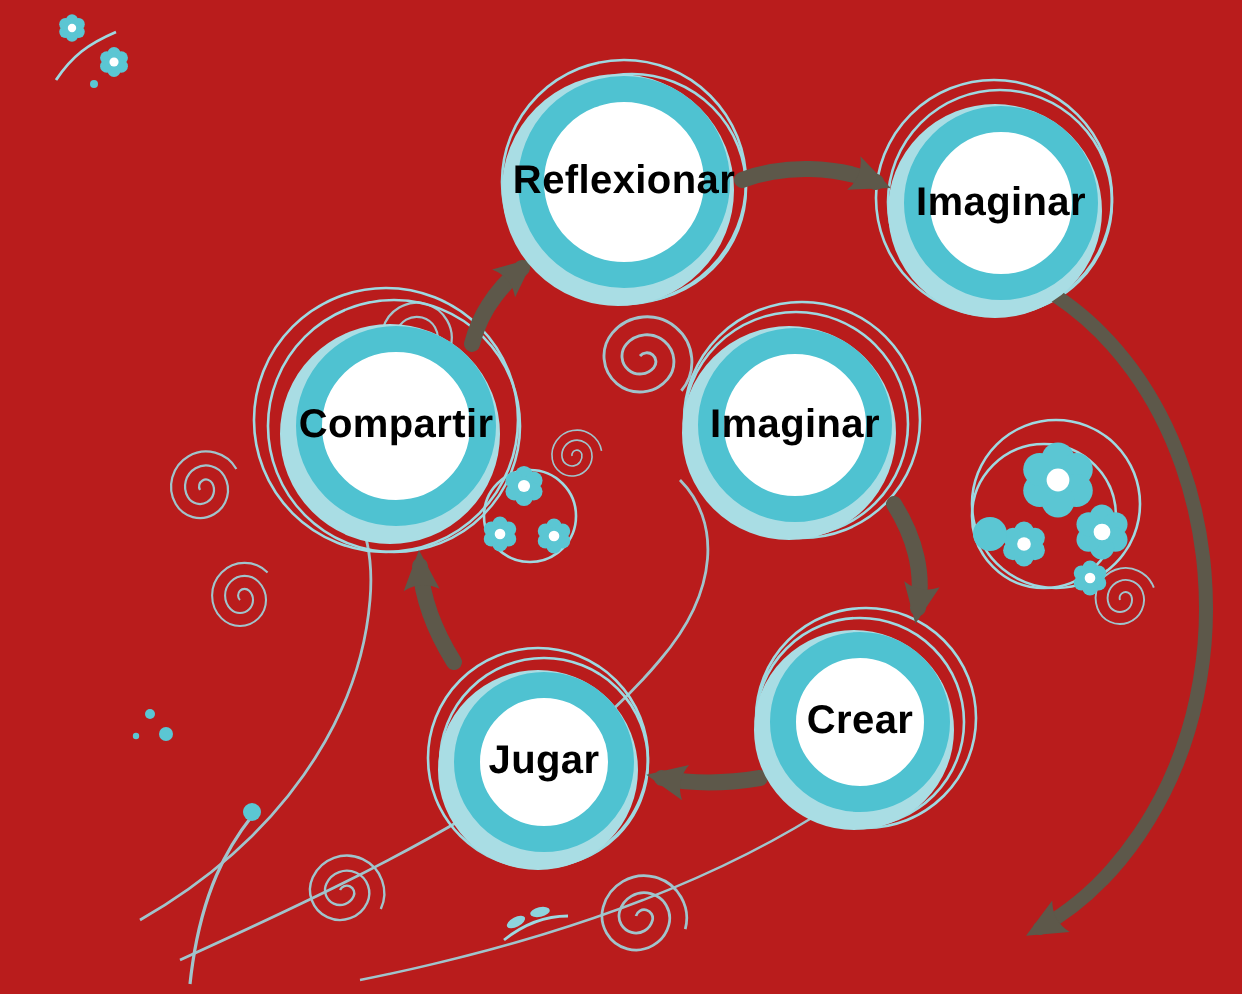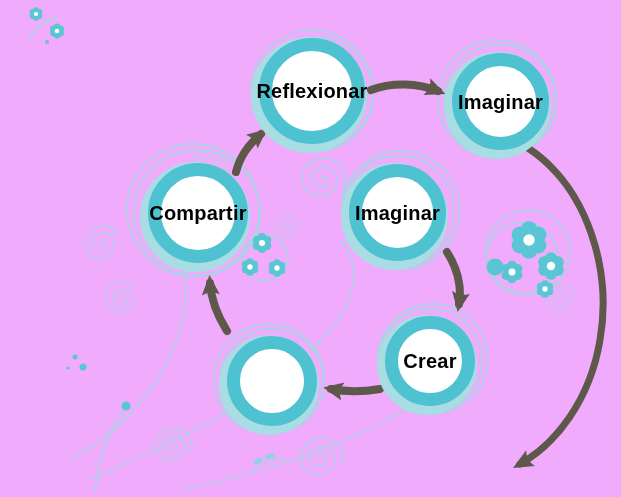--- a/index.html
+++ b/index.html
@@ -1,19 +1,19 @@
 <!DOCTYPE html>
 <html><head>
 <meta charset="utf-8">
 <style>
   html,body{margin:0;padding:0;background:#ffffff;}
   .stage{
     position:relative;
     width:621px;height:497px;
-    background:#f0abfc;
+    background:#b91c1c;
     overflow:hidden;
     font-family:"Liberation Sans",sans-serif;
   }
   .decor-svg{position:absolute;inset:0;z-index:1;}
   .node{position:absolute;z-index:2;}
   .node .halo{
     position:absolute;inset:-5px;border-radius:50%;
     border:13px solid #a9dde4;
     transform:translate(-3px,4px);
   }
@@ -150,15 +150,16 @@
 
   <div class="node" style="left:148px;top:163px;width:100px;height:100px">
     <div class="halo"></div>
     <div class="main"></div>
     <div class="label">Compartir</div>
   </div>
 
   <div class="node" style="left:227px;top:336px;width:90px;height:90px">
     <div class="halo"></div>
     <div class="main"></div>
+    <div class="label">Jugar</div>
   </div>
 
 </div>
 
 </body></html>

